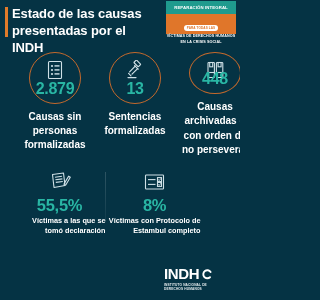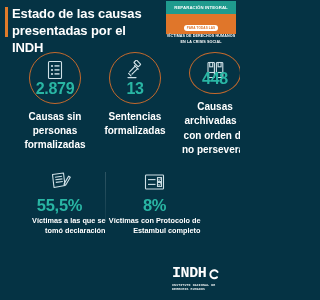--- a/index.html
+++ b/index.html
@@ -179,22 +179,22 @@
   .divider {
     position: absolute;
     left: 105px; top: 172px;
     width: 1px; height: 50px;
     background: linear-gradient(to bottom, rgba(255,255,255,0.16), rgba(255,255,255,0.05));
   }
 
   
   .indh-logo {
     position: absolute;
-    left: 172px; top: 266px;
-    width: 58px; height: 26px; font-family: Liberation Mono, monospace;
+    left: 164px; top: 266px;
+    width: 58px; height: 26px;
   }
   .indh-word {
     color: #ffffff;
     font-size: 15px;
     font-weight: bold;
     letter-spacing: -0.4px;
     line-height: 1;
     display: flex;
     align-items: center;
   }

